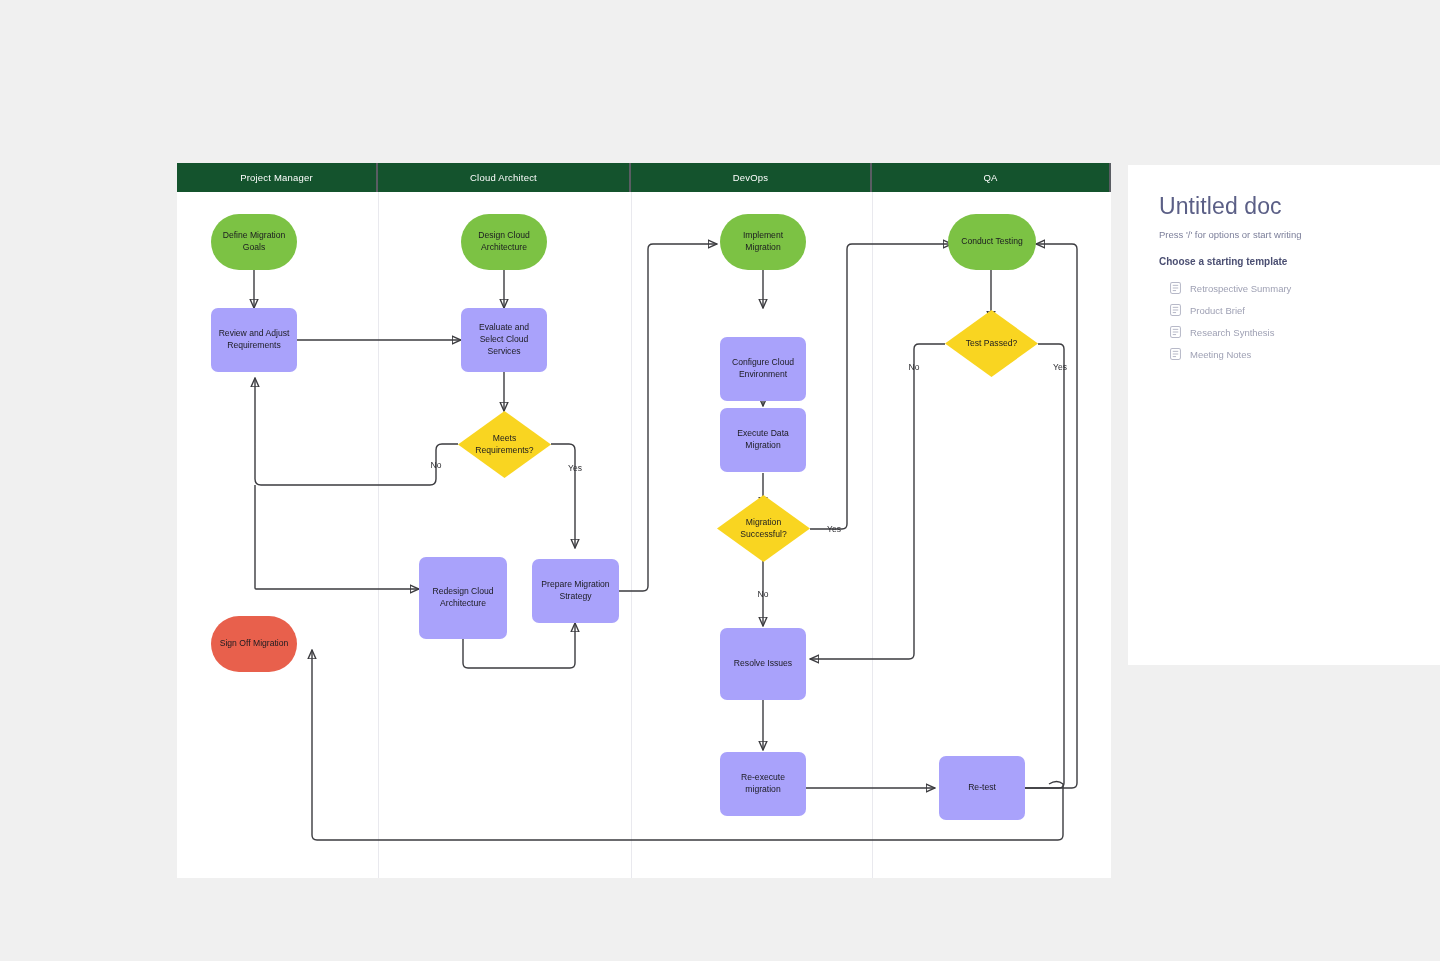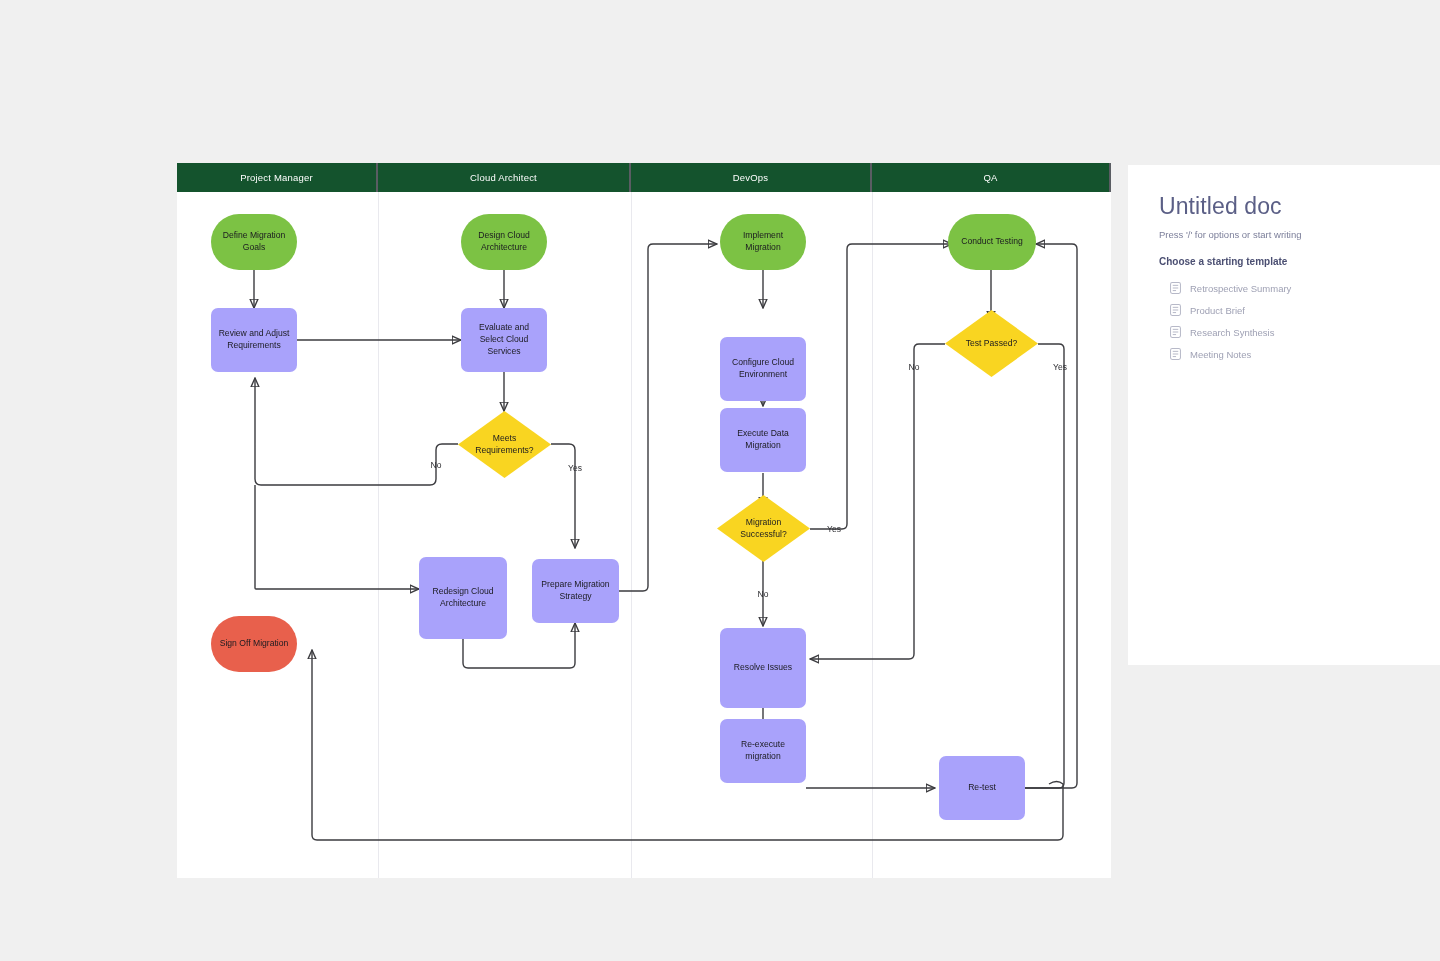--- a/index.html
+++ b/index.html
@@ -187,25 +187,25 @@
       <span class="tx">Execute Data Migration</span>
       </div>
 
     <div class="node n-dec" style="left:540px;top:332px;width:93px;height:67px;">
       <svg class="dia" viewBox="0 0 93 67" preserveAspectRatio="none">
         <polygon points="46.5,0 93,33.5 46.5,67 0,33.5" fill="#f9d521"></polygon>
         </svg>
       <span class="tx">Migration Successful?</span>
       </div>
 
-    <div class="node n-proc" style="left:543px;top:465px;width:86px;height:80px;">
+    <div class="node n-proc" style="left:543px;top:465px;width:86px;height:72px;">
       <span class="tx">Resolve Issues</span>
       </div>
 
-    <div class="node n-proc" style="left:543px;top:556px;width:86px;height:64px;">
+    <div class="node n-proc" style="left:543px;top:589px;width:86px;height:64px;">
       <span class="tx">Re-execute migration</span>
       </div>
 
     <div class="node n-term" style="left:771px;top:51px;width:88px;height:56px;">
       <span class="tx">Conduct Testing</span>
       </div>
 
     <div class="node n-dec" style="left:768px;top:147px;width:93px;height:67px;">
       <svg class="dia" viewBox="0 0 93 67" preserveAspectRatio="none">
         <polygon points="46.5,0 93,33.5 46.5,67 0,33.5" fill="#f9d521"></polygon>

